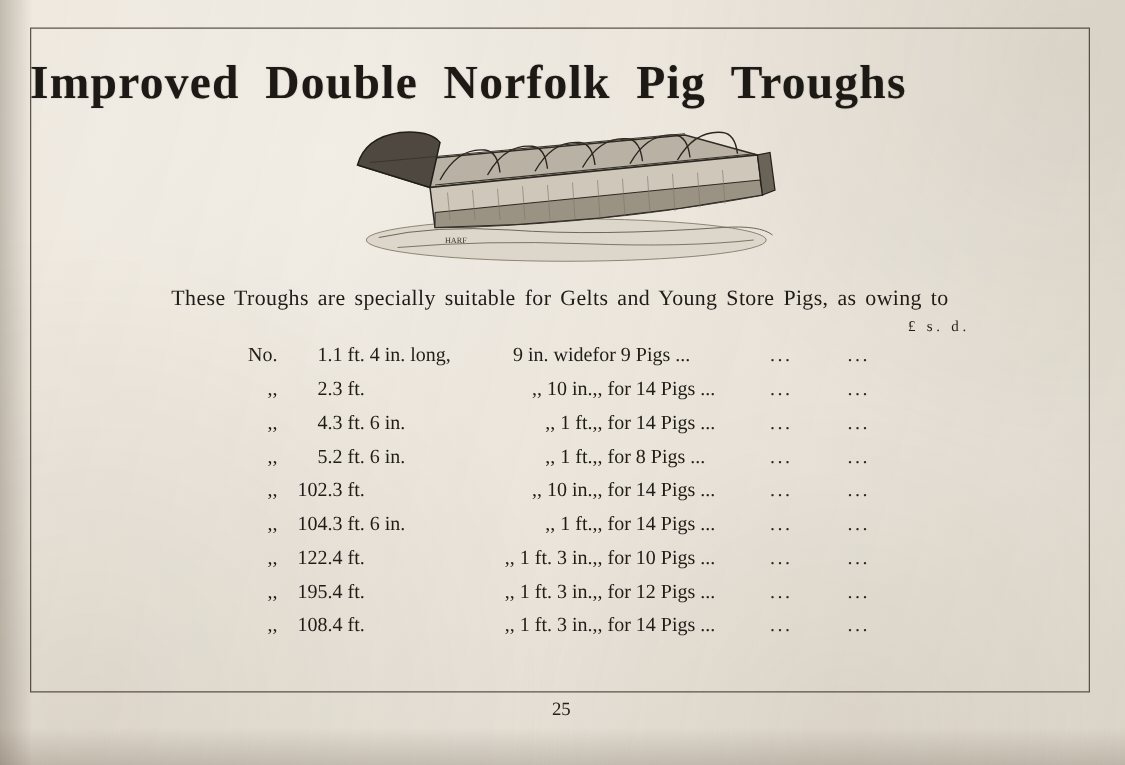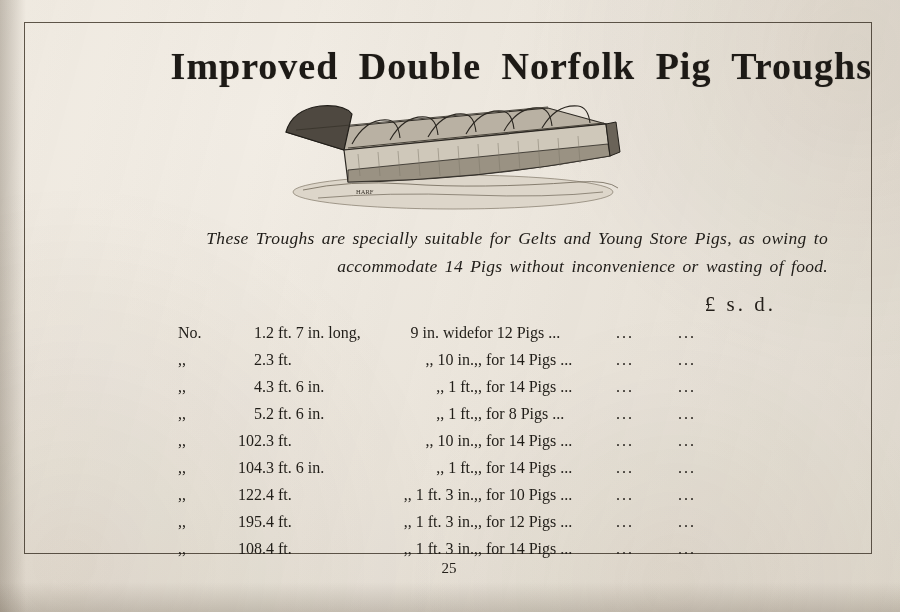--- a/index.html
+++ b/index.html
@@ -46,72 +46,71 @@
   .content {
     position: absolute;
     left: 24px;
     top: 22px;
     width: 848px;
     height: 532px;
     box-sizing: border-box;
     z-index: 3;
   }
   .title {
-    text-align: right;
+    text-align: left;
     margin-top: 22px;
     font-size: 38px;
     font-weight: bold;
     letter-spacing: 1px;
     color: #1d1a16;
     font-family: "Liberation Serif", serif;
     word-spacing: 10px;
     text-shadow: 0 0 1px rgba(40,35,28,0.35);
   }
   .illustration {
     margin: 6px auto 0 auto;
     width: 400px;
     height: 118px;
     position: relative;
   }
   .illustration svg { display: block; }
   .blurb {
     margin: 12px auto 0 auto;
     width: 760px;
-    text-align: right;
+    text-align: center;
     font-size: 17.5px;
     line-height: 28px;
     color: #1f1c18;
     letter-spacing: 0.3px;
     word-spacing: 2.5px;
-    font-style: italic;
   }
   .blurb div { white-space: nowrap; }
   .currency-head {
     width: 760px;
-    margin: 12px auto 0 auto;
+    margin: 2px auto 0 auto;
     text-align: right;
     padding-right: 52px;
     box-sizing: border-box;
-    font-size: 21px;
+    font-size: 12px;
     color: #241f1a;
     letter-spacing: 3px;
   }
   .price-table {
     margin: 2px auto 0 auto;
     border-collapse: collapse;
     font-size: 16px;
     color: #201d18;
   }
   .price-table td {
     padding: 2px 0;
     white-space: nowrap;
     vertical-align: baseline;
     line-height: 23px;
   }
-  .c-no    { width: 44px; text-align: left;   padding-left: 86px; }
+  .c-no    { width: 44px; text-align: right;   padding-left: 86px; }
   .c-num   { width: 44px; text-align: right;  padding-right: 10px; }
   .c-len   { width: 104px; text-align: left;  }
   .c-wide  { width: 104px; text-align: right;  }
   .c-for   { width: 120px; text-align: left;  }
   .c-d1, .c-d2 { width: 62px; text-align: center; color: #2a2520; letter-spacing: 2px; }
   .page-num {
     position: absolute;
     left: 0;
     right: 2px;
     top: 560px;
@@ -192,33 +191,32 @@
           <line x1="310" y1="44" x2="312" y2="72"></line>
           <line x1="330" y1="42" x2="332" y2="69"></line>
         </g>
 
         <text x="108" y="100" font-family="Liberation Serif, serif" font-size="6.5" fill="#3a342b">HARF</text>
       </svg>
     </div>
 
     <div class="blurb">
       <div>These Troughs are specially suitable for Gelts and Young Store Pigs, as owing to</div>
-      <div>accommodate 14 Pigs without inconvenience or wasting of food.</div>
     </div>
 
     <div class="currency-head">£  s.  d.</div>
 
     <table class="price-table">
       <tbody>
         <tr>
           <td class="c-no">No.</td>
           <td class="c-num">1.</td>
-          <td class="c-len">2 ft. 7 in. long,</td>
+          <td class="c-len">1 ft. 4 in. long,</td>
           <td class="c-wide">9 in. wide</td>
-          <td class="c-for">for 12 Pigs ...</td>
+          <td class="c-for">for 9 Pigs ...</td>
           <td class="c-d1">...</td>
           <td class="c-d2">...</td>
         </tr>
         <tr>
           <td class="c-no">,,</td>
           <td class="c-num">2.</td>
           <td class="c-len">3 ft.</td>
           <td class="c-wide">,,      10 in.</td>
           <td class="c-for">,,    for 14 Pigs ...</td>
           <td class="c-d1">...</td>

